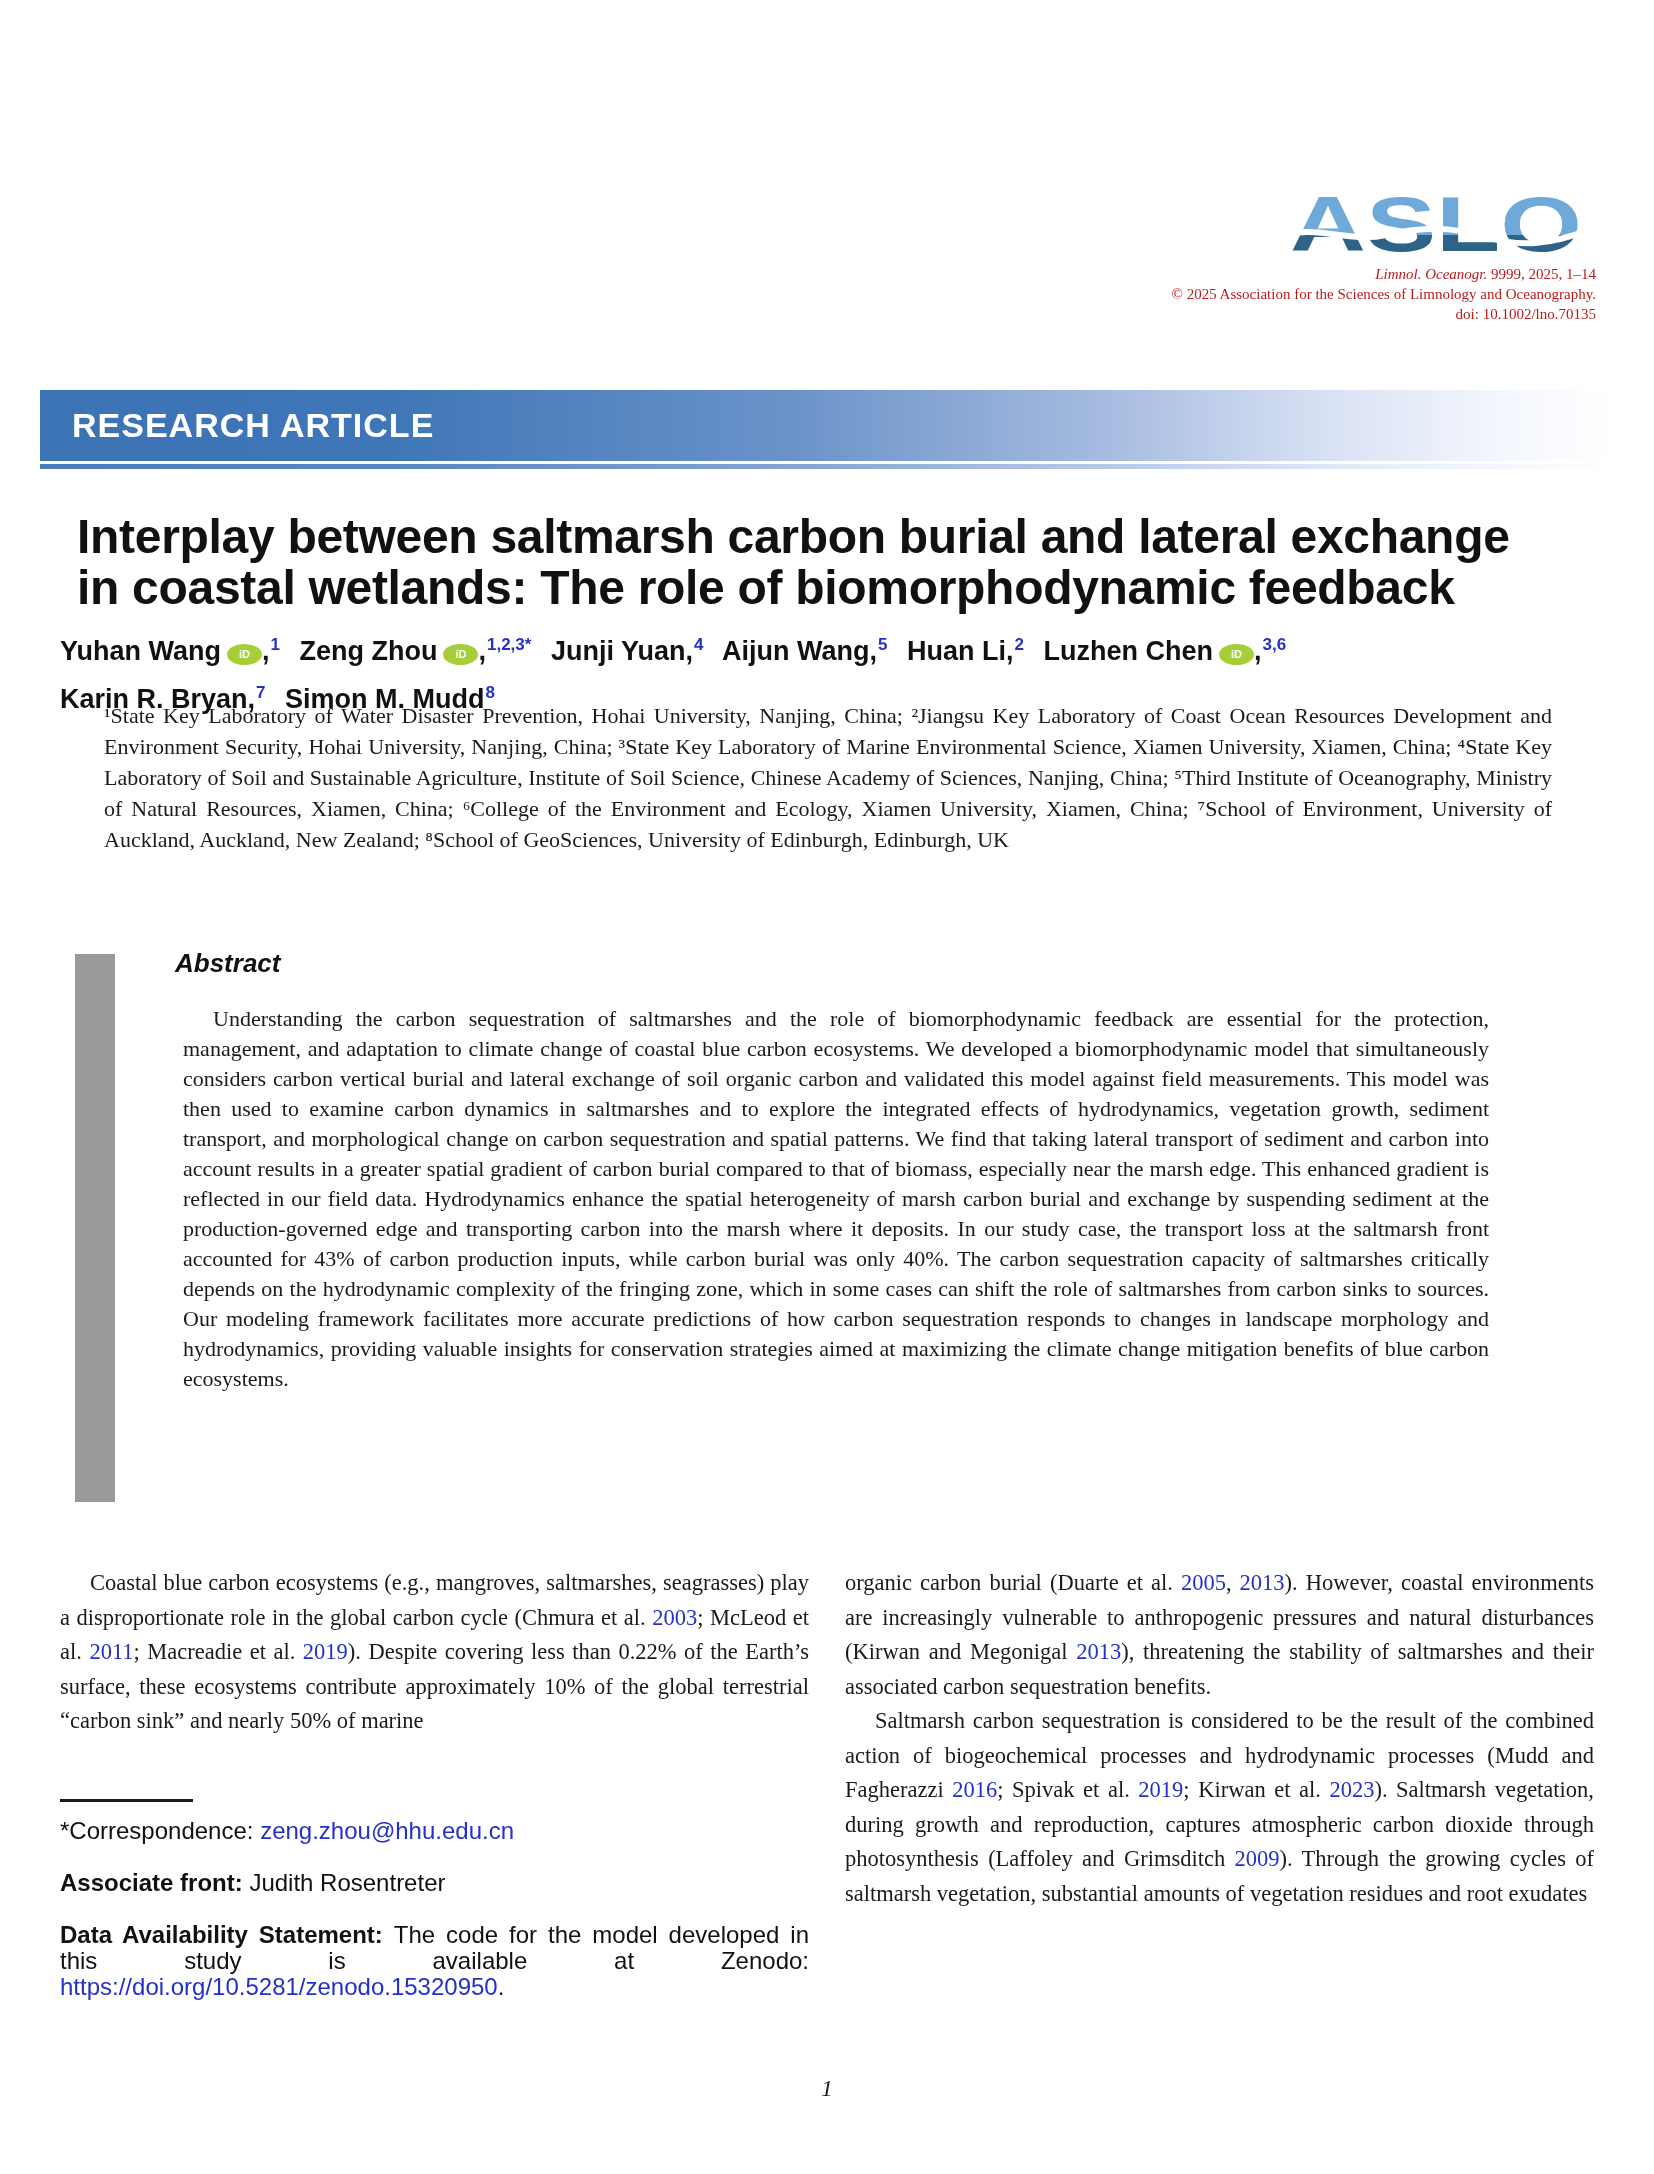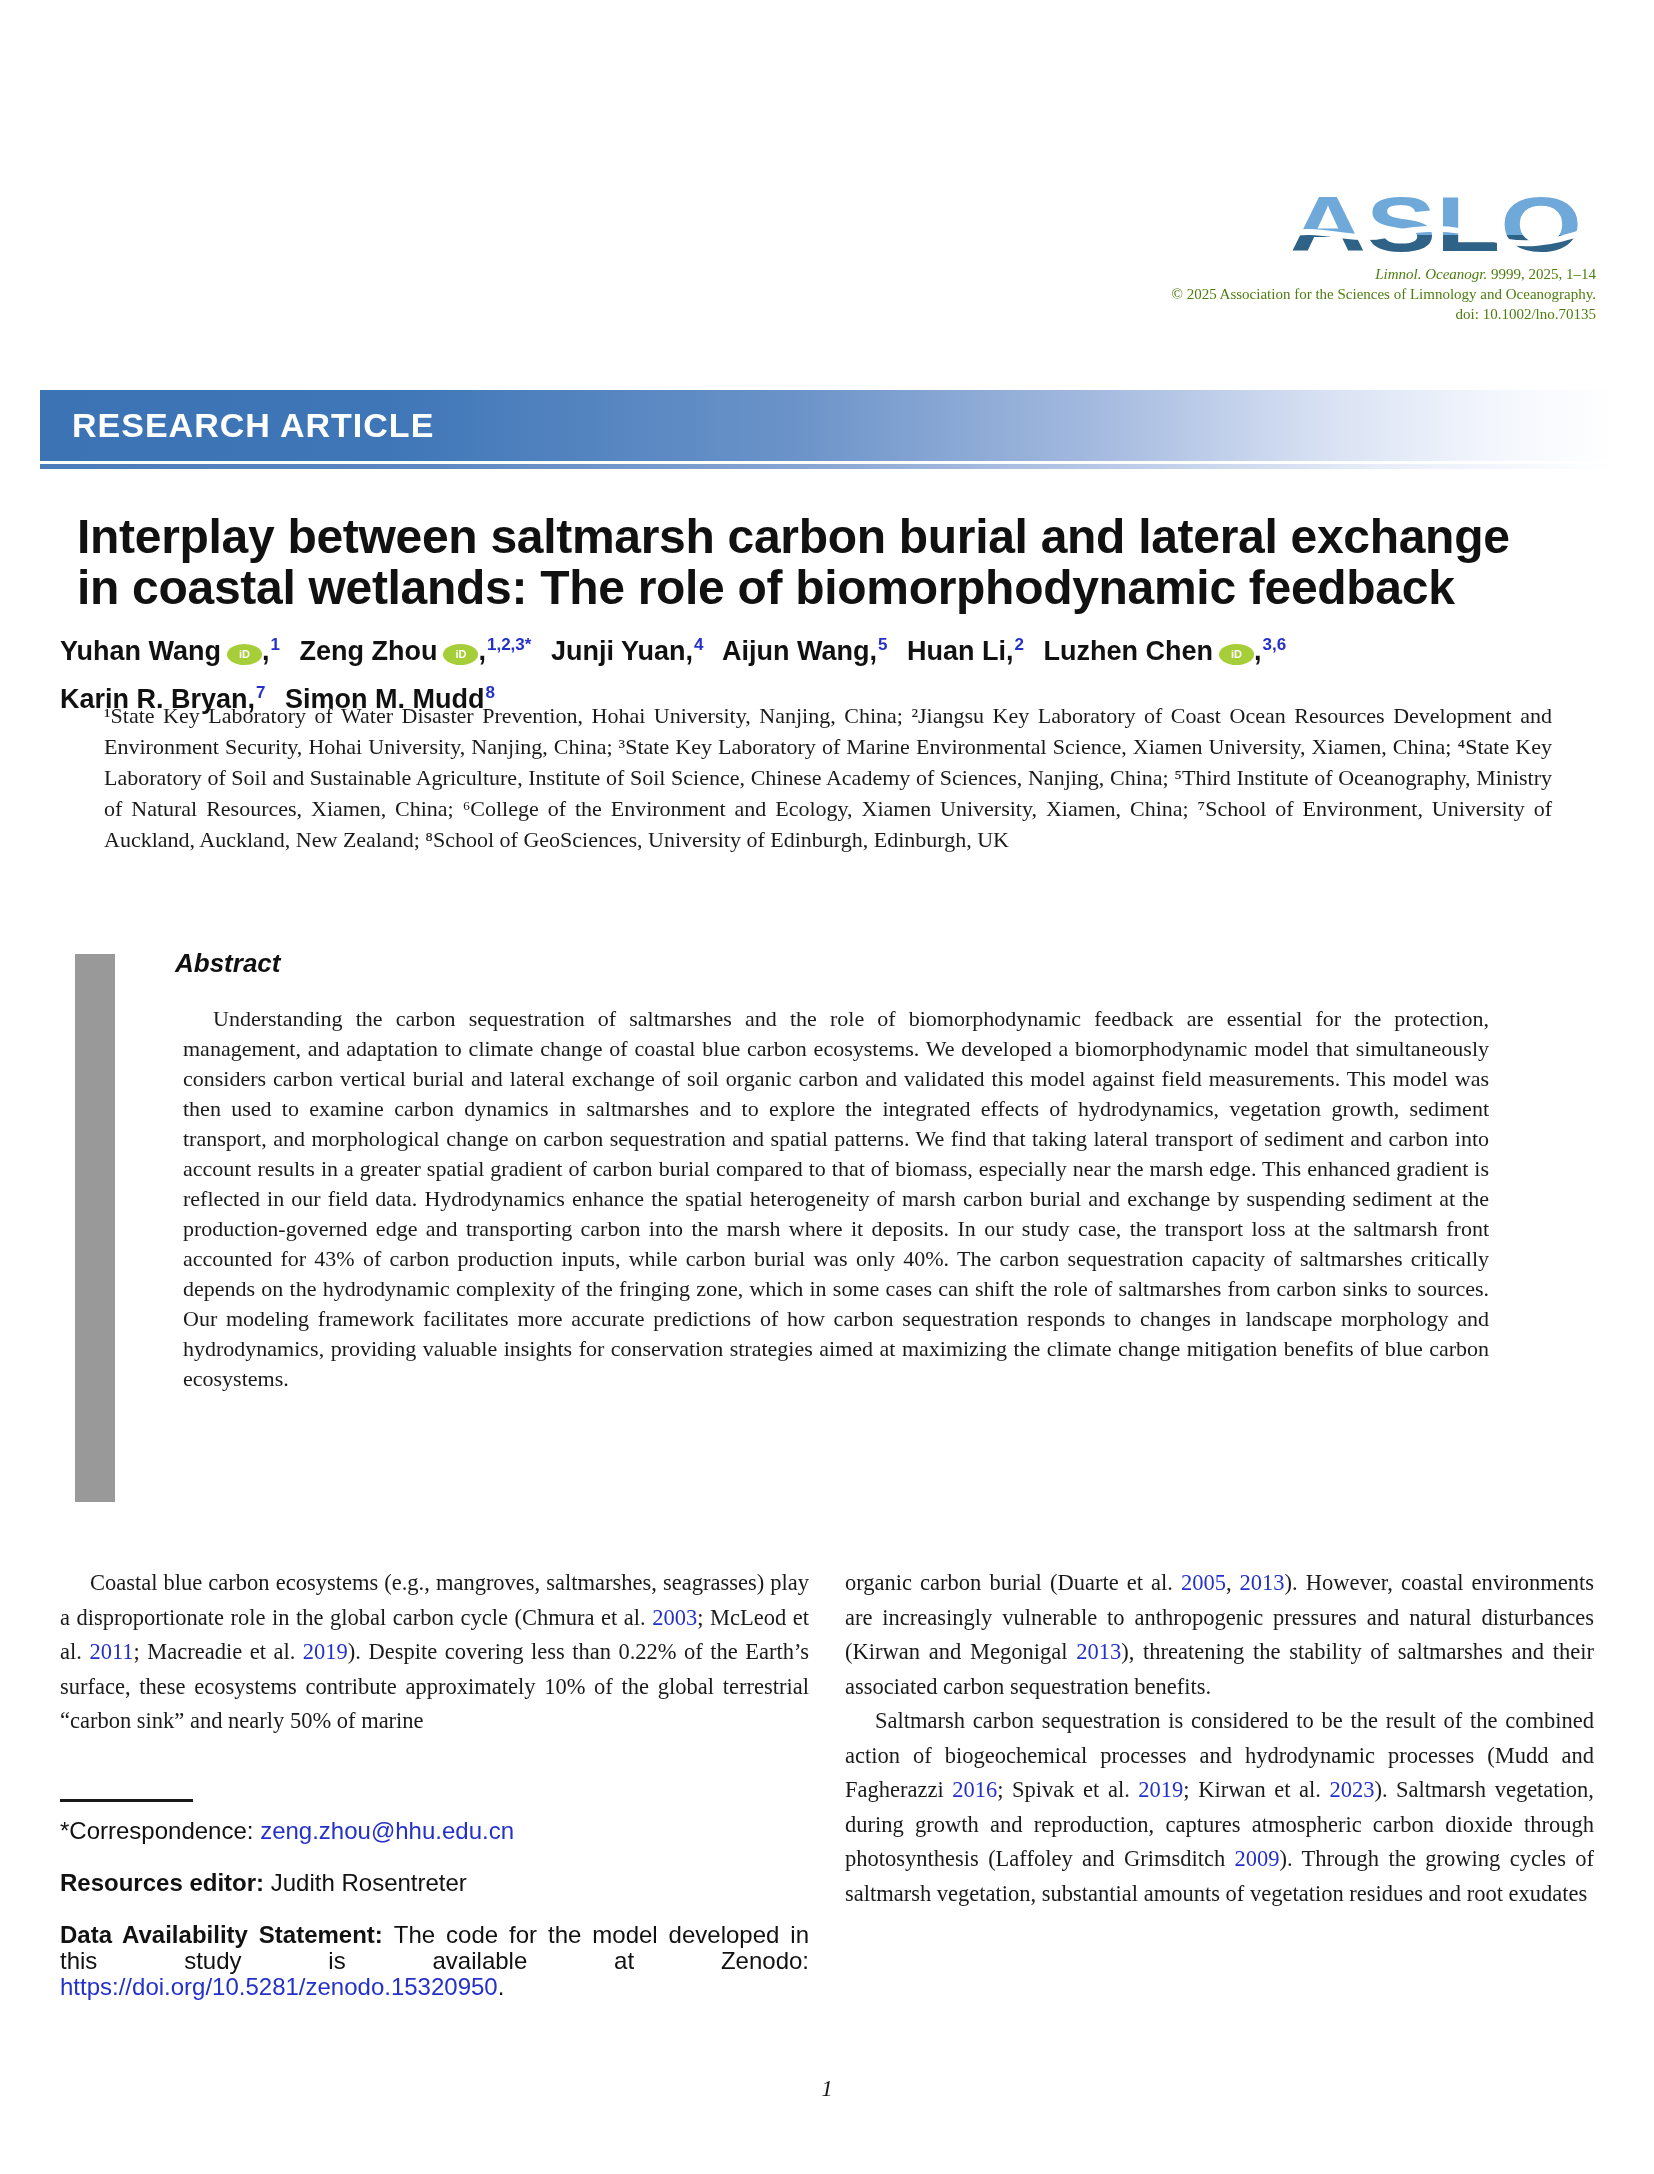--- a/index.html
+++ b/index.html
@@ -6,21 +6,21 @@
   .page{position:relative;width:1654px;height:2174px;background:#ffffff;overflow:hidden;
         font-family:"Liberation Serif","DejaVu Serif",serif;color:#1a1a1a;}
 
   
   .logo{position:absolute;left:62px;top:172px;color:#3a74b5;
         font-family:"Liberation Serif","DejaVu Serif",serif;font-weight:bold;
         font-size:40px;line-height:45px;letter-spacing:0.5px;}
   .logo .and{padding-left:68px;}
   .aslo{position:absolute;left:1288px;top:184px;width:300px;height:80px;}
   .cite-block{position:absolute;right:58px;top:264px;text-align:right;
-        font-size:15px;line-height:20px;color:#4d7c0f;}
+        font-size:15px;line-height:20px;color:#b91c1c;}
   .cite-block .it{font-style:italic;}
 
   
   .banner{position:absolute;left:40px;right:40px;top:390px;height:71px;
         background:linear-gradient(90deg,#3b73b5 0%,#3e76b7 22%,#6b93c9 48%,#a7bce0 68%,#d9e2f4 82%,#f4f7fd 93%,#ffffff 100%);
         display:flex;align-items:center;}
   .banner span{color:#ffffff;font-family:"Liberation Sans",sans-serif;font-weight:bold;
         font-size:34px;letter-spacing:1px;padding-left:32px;}
   .banner-strip{position:absolute;left:40px;right:40px;top:464px;height:5px;
         background:linear-gradient(90deg,#4a7cba 0%,#5c88c2 25%,#8aa7d4 50%,#becde9 70%,#e7edf9 85%,#ffffff 100%);}
@@ -128,21 +128,21 @@
   <div class="abs-bar"></div>
   <h2 class="abs-head">Abstract</h2>
   <p class="abs-text">Understanding the carbon sequestration of saltmarshes and the role of biomorphodynamic feedback are essential for the protection, management, and adaptation to climate change of coastal blue carbon ecosystems. We developed a biomorphodynamic model that simultaneously considers carbon vertical burial and lateral exchange of soil organic carbon and validated this model against field measurements. This model was then used to examine carbon dynamics in saltmarshes and to explore the integrated effects of hydrodynamics, vegetation growth, sediment transport, and morphological change on carbon sequestration and spatial patterns. We find that taking lateral transport of sediment and carbon into account results in a greater spatial gradient of carbon burial compared to that of biomass, especially near the marsh edge. This enhanced gradient is reflected in our field data. Hydrodynamics enhance the spatial heterogeneity of marsh carbon burial and exchange by suspending sediment at the production-governed edge and transporting carbon into the marsh where it deposits. In our study case, the transport loss at the saltmarsh front accounted for 43% of carbon production inputs, while carbon burial was only 40%. The carbon sequestration capacity of saltmarshes critically depends on the hydrodynamic complexity of the fringing zone, which in some cases can shift the role of saltmarshes from carbon sinks to sources. Our modeling framework facilitates more accurate predictions of how carbon sequestration responds to changes in landscape morphology and hydrodynamics, providing valuable insights for conservation strategies aimed at maximizing the climate change mitigation benefits of blue carbon ecosystems.</p>
 
   <main class="columns">
     <div class="col">
       <p class="indent">Coastal blue carbon ecosystems (e.g., mangroves, saltmarshes, seagrasses) play a disproportionate role in the global carbon cycle (Chmura et al. <span class="cite">2003</span>; McLeod et al. <span class="cite">2011</span>; Macreadie et al. <span class="cite">2019</span>). Despite covering less than 0.22% of the Earth’s surface, these ecosystems contribute approximately 10% of the global terrestrial “carbon sink” and nearly 50% of marine</p>
       <div class="footnotes">
         <div class="rule"></div>
         <p><span>*Correspondence: </span><a class="link" href="#">zeng.zhou@hhu.edu.cn</a></p>
-        <p><b>Resources editor: </b><span>Judith Rosentreter</span></p>
+        <p><b>Associate front: </b><span>Judith Rosentreter</span></p>
         <p class="just"><b>Data Availability Statement: </b><span>The code for the model developed in this study is available at Zenodo: </span><a class="link" href="#">https://doi.org/10.5281/zenodo.15320950</a><span>.</span></p>
       </div>
     </div>
     <div class="col">
       <p>organic carbon burial (Duarte et al. <span class="cite">2005</span>, <span class="cite">2013</span>). However, coastal environments are increasingly vulnerable to anthropogenic pressures and natural disturbances (Kirwan and Megonigal <span class="cite">2013</span>), threatening the stability of saltmarshes and their associated carbon sequestration benefits.</p>
       <p class="indent">Saltmarsh carbon sequestration is considered to be the result of the combined action of biogeochemical processes and hydrodynamic processes (Mudd and Fagherazzi <span class="cite">2016</span>; Spivak et al. <span class="cite">2019</span>; Kirwan et al. <span class="cite">2023</span>). Saltmarsh vegetation, during growth and reproduction, captures atmospheric carbon dioxide through photosynthesis (Laffoley and Grimsditch <span class="cite">2009</span>). Through the growing cycles of saltmarsh vegetation, substantial amounts of vegetation residues and root exudates</p>
     </div>
   </main>
 
   <div class="pageno">1</div>

